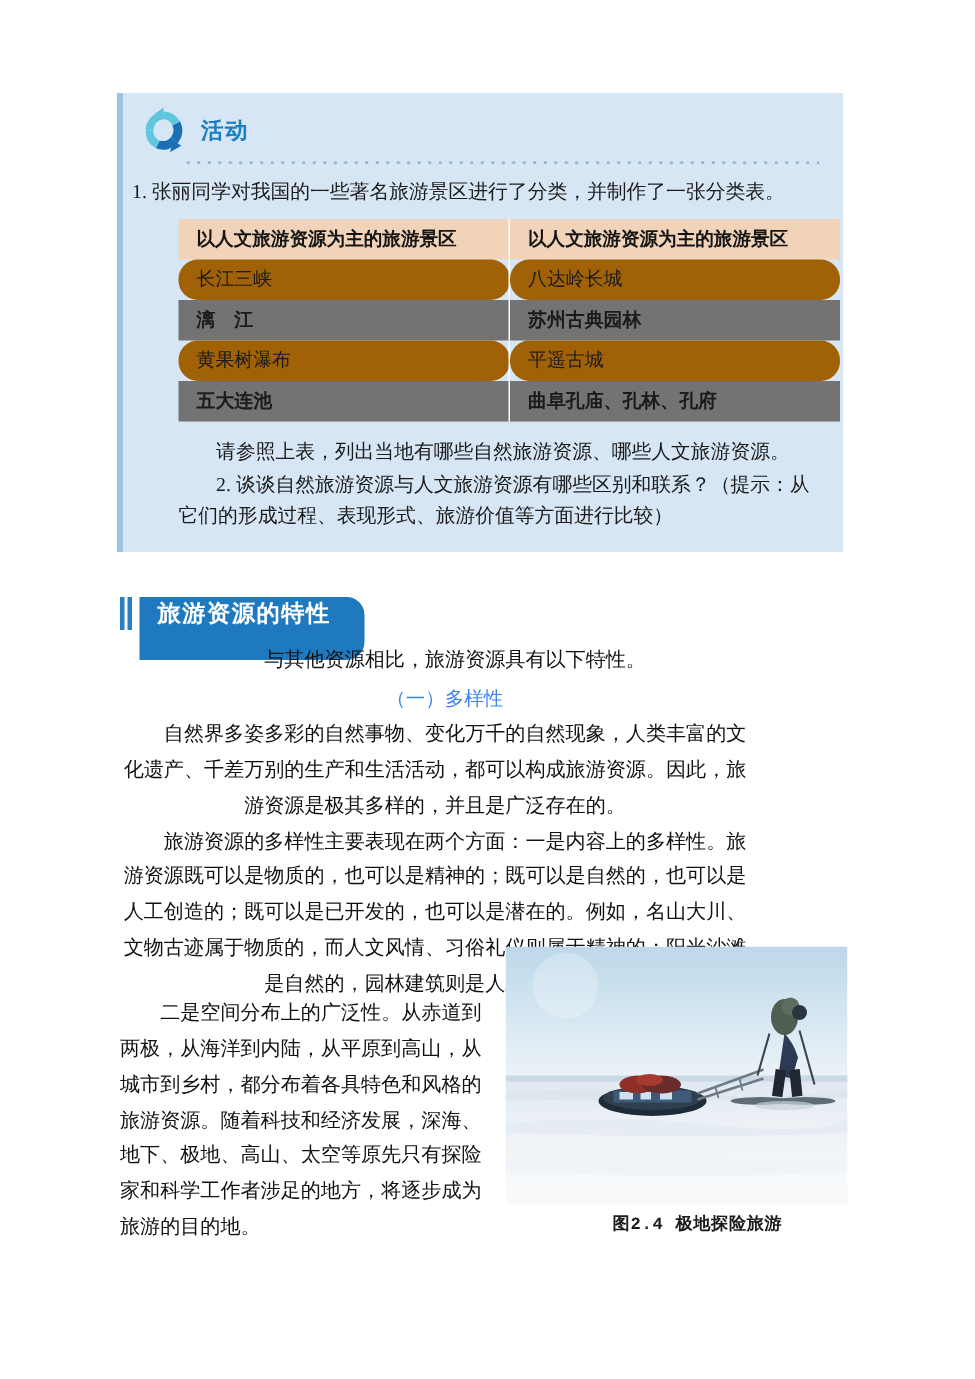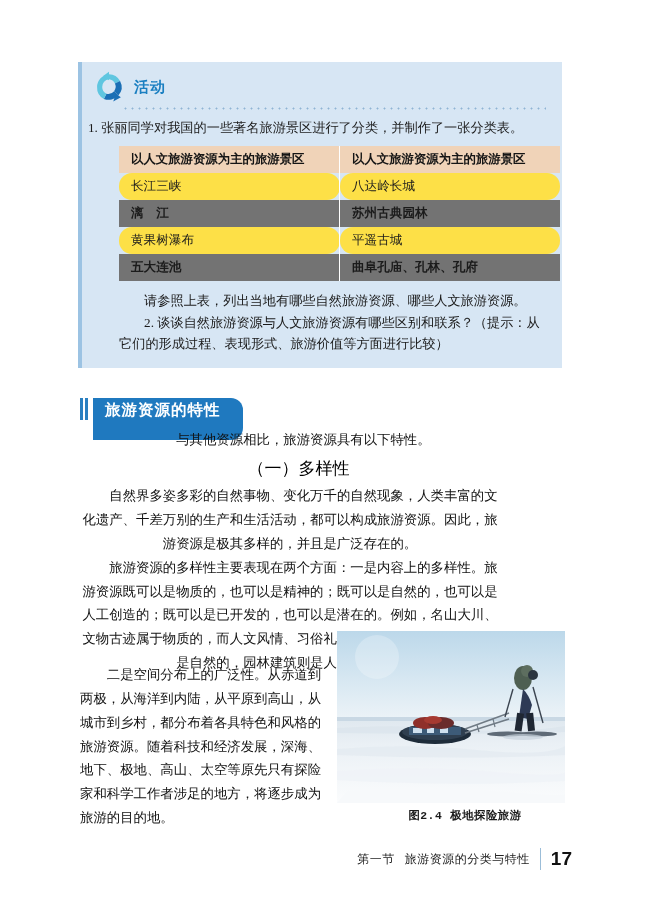--- a/index.html
+++ b/index.html
@@ -85,21 +85,21 @@
     color: #151515;
     font-family: "Liberation Serif", "DejaVu Serif", serif;
     font-size: 12.4px;
   }
   .res-table td {
     padding: 5px 10px 5px 12px;
     color: #1b1b1b;
     vertical-align: middle;
   }
   .res-table td.col-a { width: 50%; }
-  .res-table tr.odd td  { background: #fde047; border-radius: 13px; }
+  .res-table tr.odd td  { background: #a16207; border-radius: 13px; }
   .res-table tr.even td { background: #737373; font-weight: bold; }
   .res-table th:first-child,
   .res-table td:first-child { border-right: 1px solid #ffffff; }
 
   .activity-after {
     font-size: 13.2px;
     line-height: 1.62;
     padding: 9px 20px 0 37px;
     font-family: "Liberation Serif", "DejaVu Serif", serif;
   }
@@ -144,22 +144,22 @@
     position: absolute;
     left: 80px;
     top: 428px;
     width: 420px;
     font-size: 13.4px;
     line-height: 1.78;
     color: #111;
   }
   .body-text p { margin: 0; text-indent: 2em; text-align: center; }
   .sub-head {
-    color: #000000;
-    font-size: 17px;
+    color: #3b82f6;
+    font-size: 13px;
     text-indent: 1em !important;
     margin-top: 2px !important;
     font-family: "Liberation Serif", "DejaVu Serif", serif;
   }
 
   .narrow-col {
     position: absolute;
     left: 80px;
     top: 663px;
     width: 252px;
@@ -351,20 +351,14 @@
       <ellipse cx="186" cy="106" rx="20" ry="3" fill="#c6d2dc" opacity=".7"></ellipse>
 
       <circle cx="40" cy="26" r="22" fill="#ffffff" opacity=".25"></circle>
     </svg>
   </div>
 
   <div class="photo-caption">
     <span class="cap-num">图2.4</span><span>极地探险旅游</span>
   </div>
 
-  <div class="footer">
-    <span class="footer-text">第一节</span>
-    <span class="footer-text">旅游资源的分类与特性</span>
-    <span class="footer-rule"></span>
-    <span class="footer-page">17</span>
-  </div>
 
 </div>
 
 </body></html>

